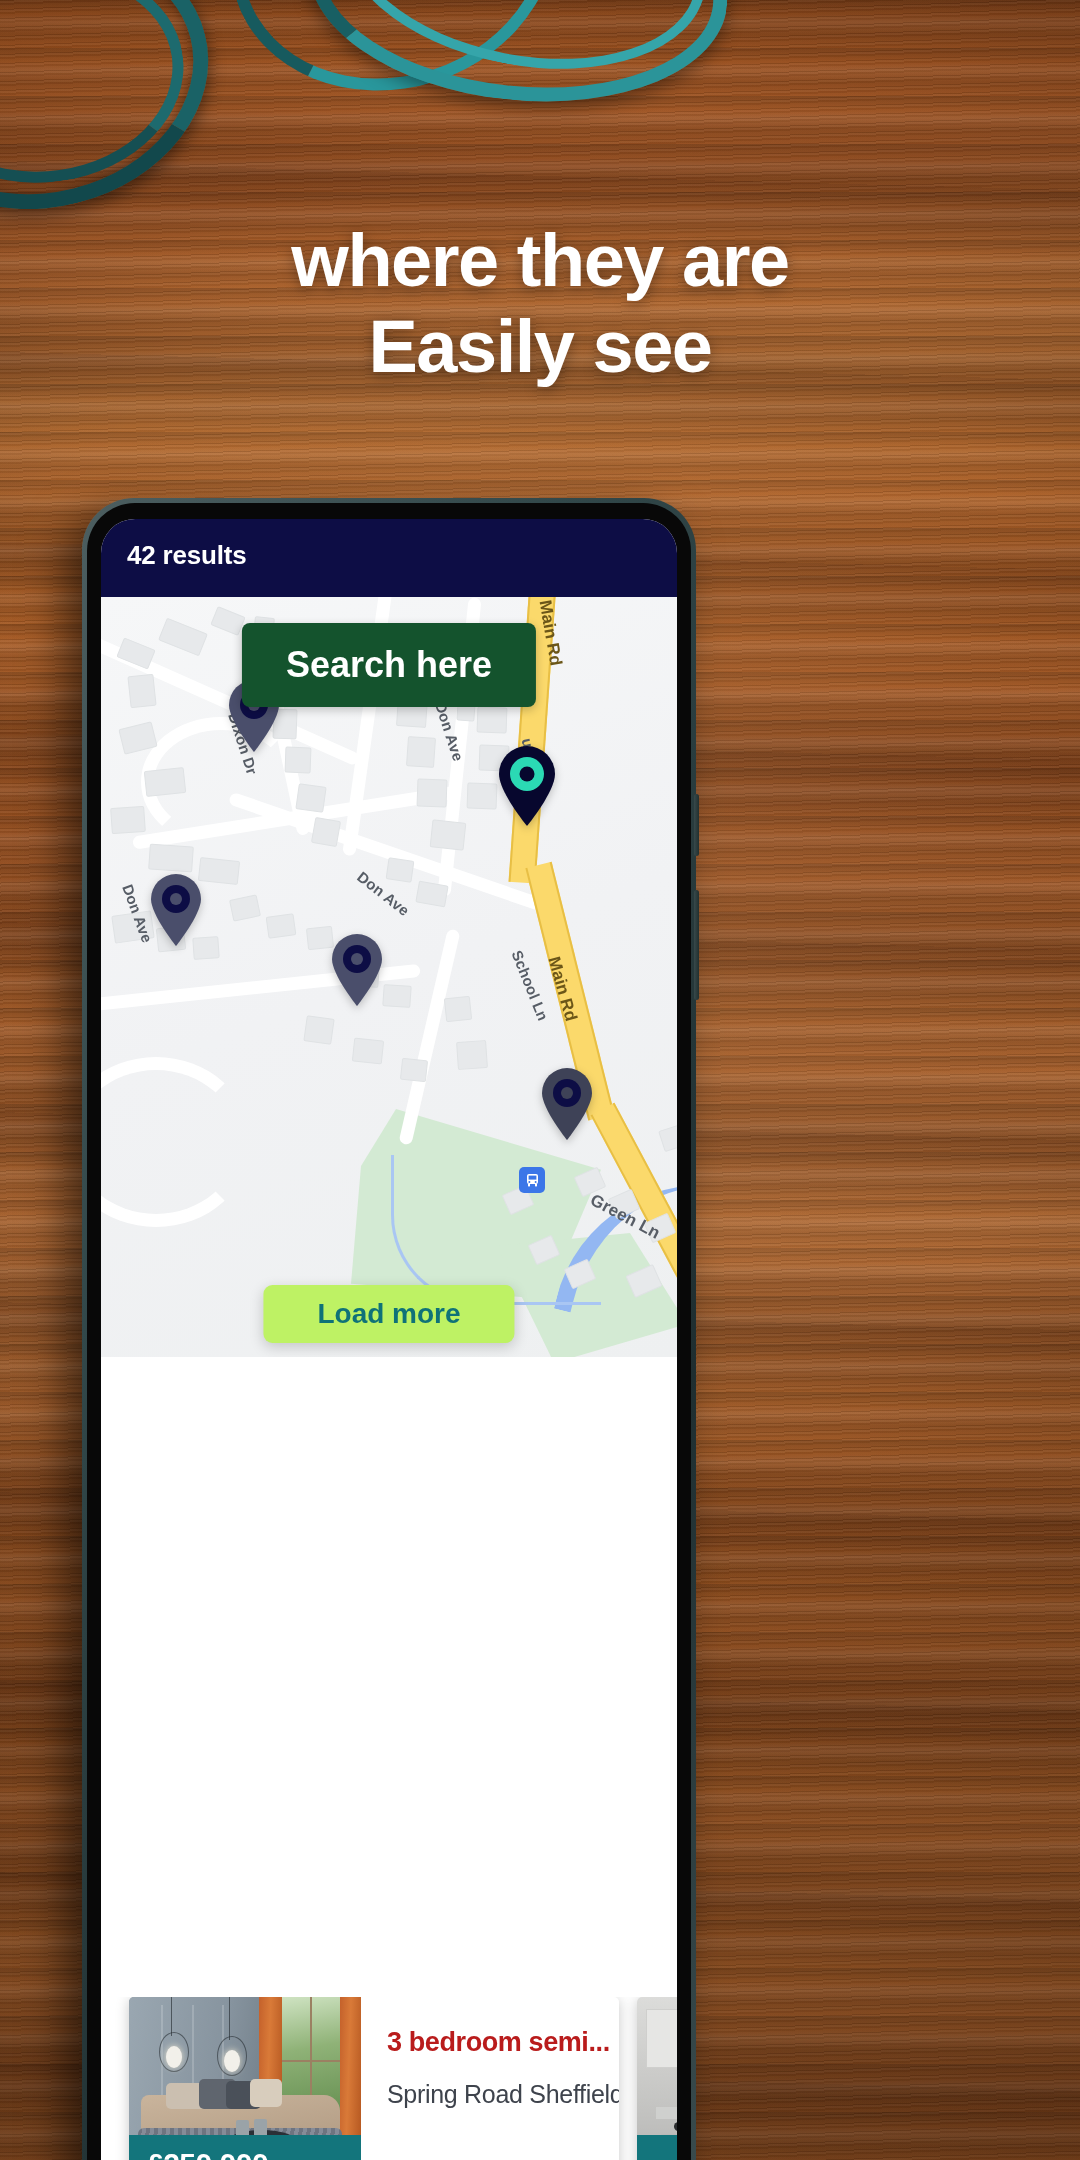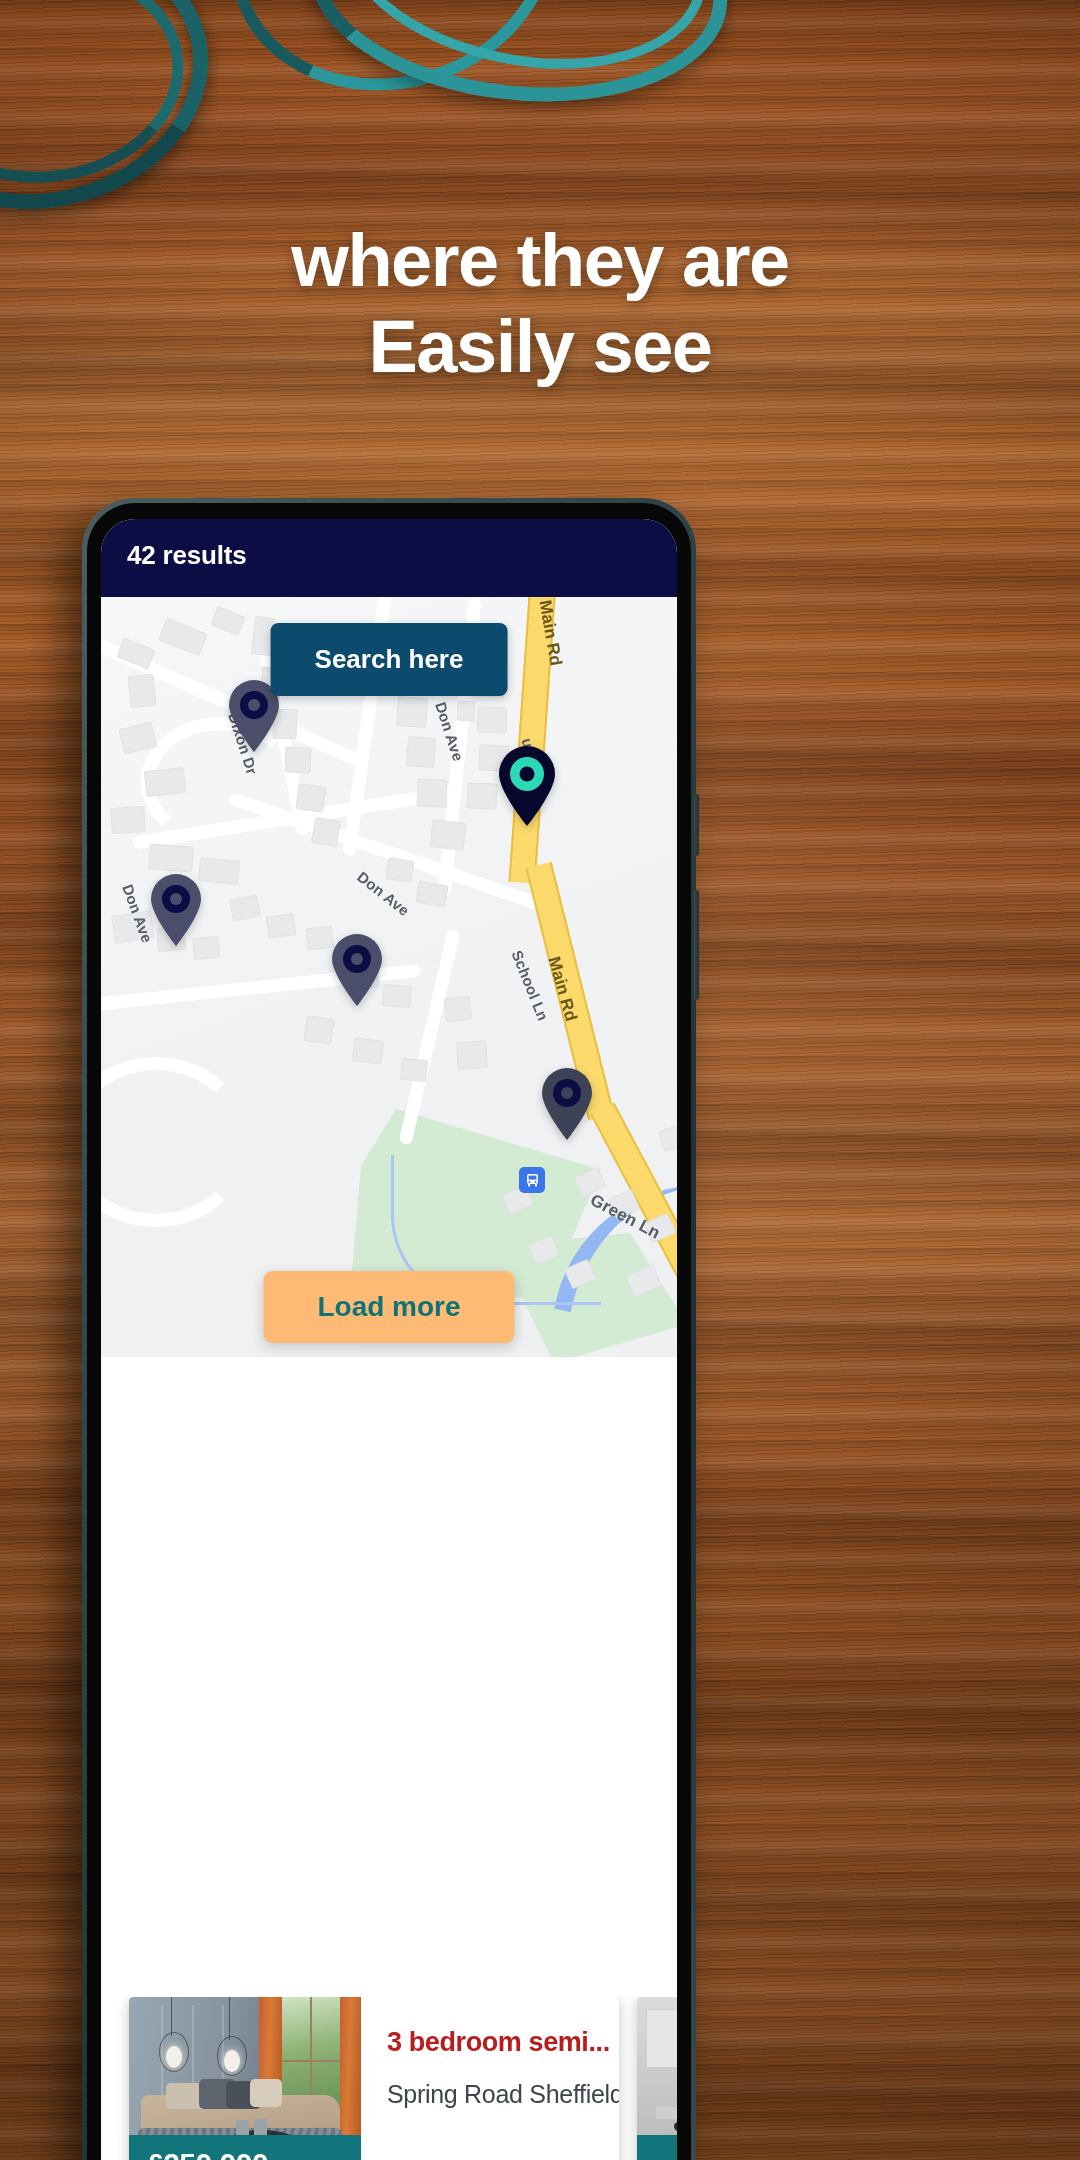--- a/index.html
+++ b/index.html
@@ -213,39 +213,39 @@
     background:#3b76e8;
     border-radius:5px;
     display:flex; align-items:center; justify-content:center;
     color:#fff; font-size:16px; line-height:1;
   }
 
   #search-here {
     position:absolute;
     left:50%; transform:translateX(-50%);
     top:26px;
-    background:#0c4a6e;
+    background:#14532d;
     color:#fff;
-    font-size:26px;
+    font-size:36px;
     font-weight:bold;
     padding:21px 44px;
     border-radius:8px;
     white-space:nowrap;
     box-shadow:0 3px 10px rgba(0,0,0,0.22);
   }
 
   #load-more {
     position:absolute;
     left:50%; transform:translateX(-50%);
     bottom:14px;
-    background:#fdba74;
+    background:#bef264;
     color:#0f7278;
     font-size:28px;
     font-weight:bold;
-    padding:20px 54px;
+    padding:13px 54px;
     border-radius:9px;
     white-space:nowrap;
     box-shadow:0 4px 14px rgba(0,0,0,0.18);
   }
 
   
   #cards {
     position:absolute;
     left:0; right:0; bottom:0;
     height:196px;

